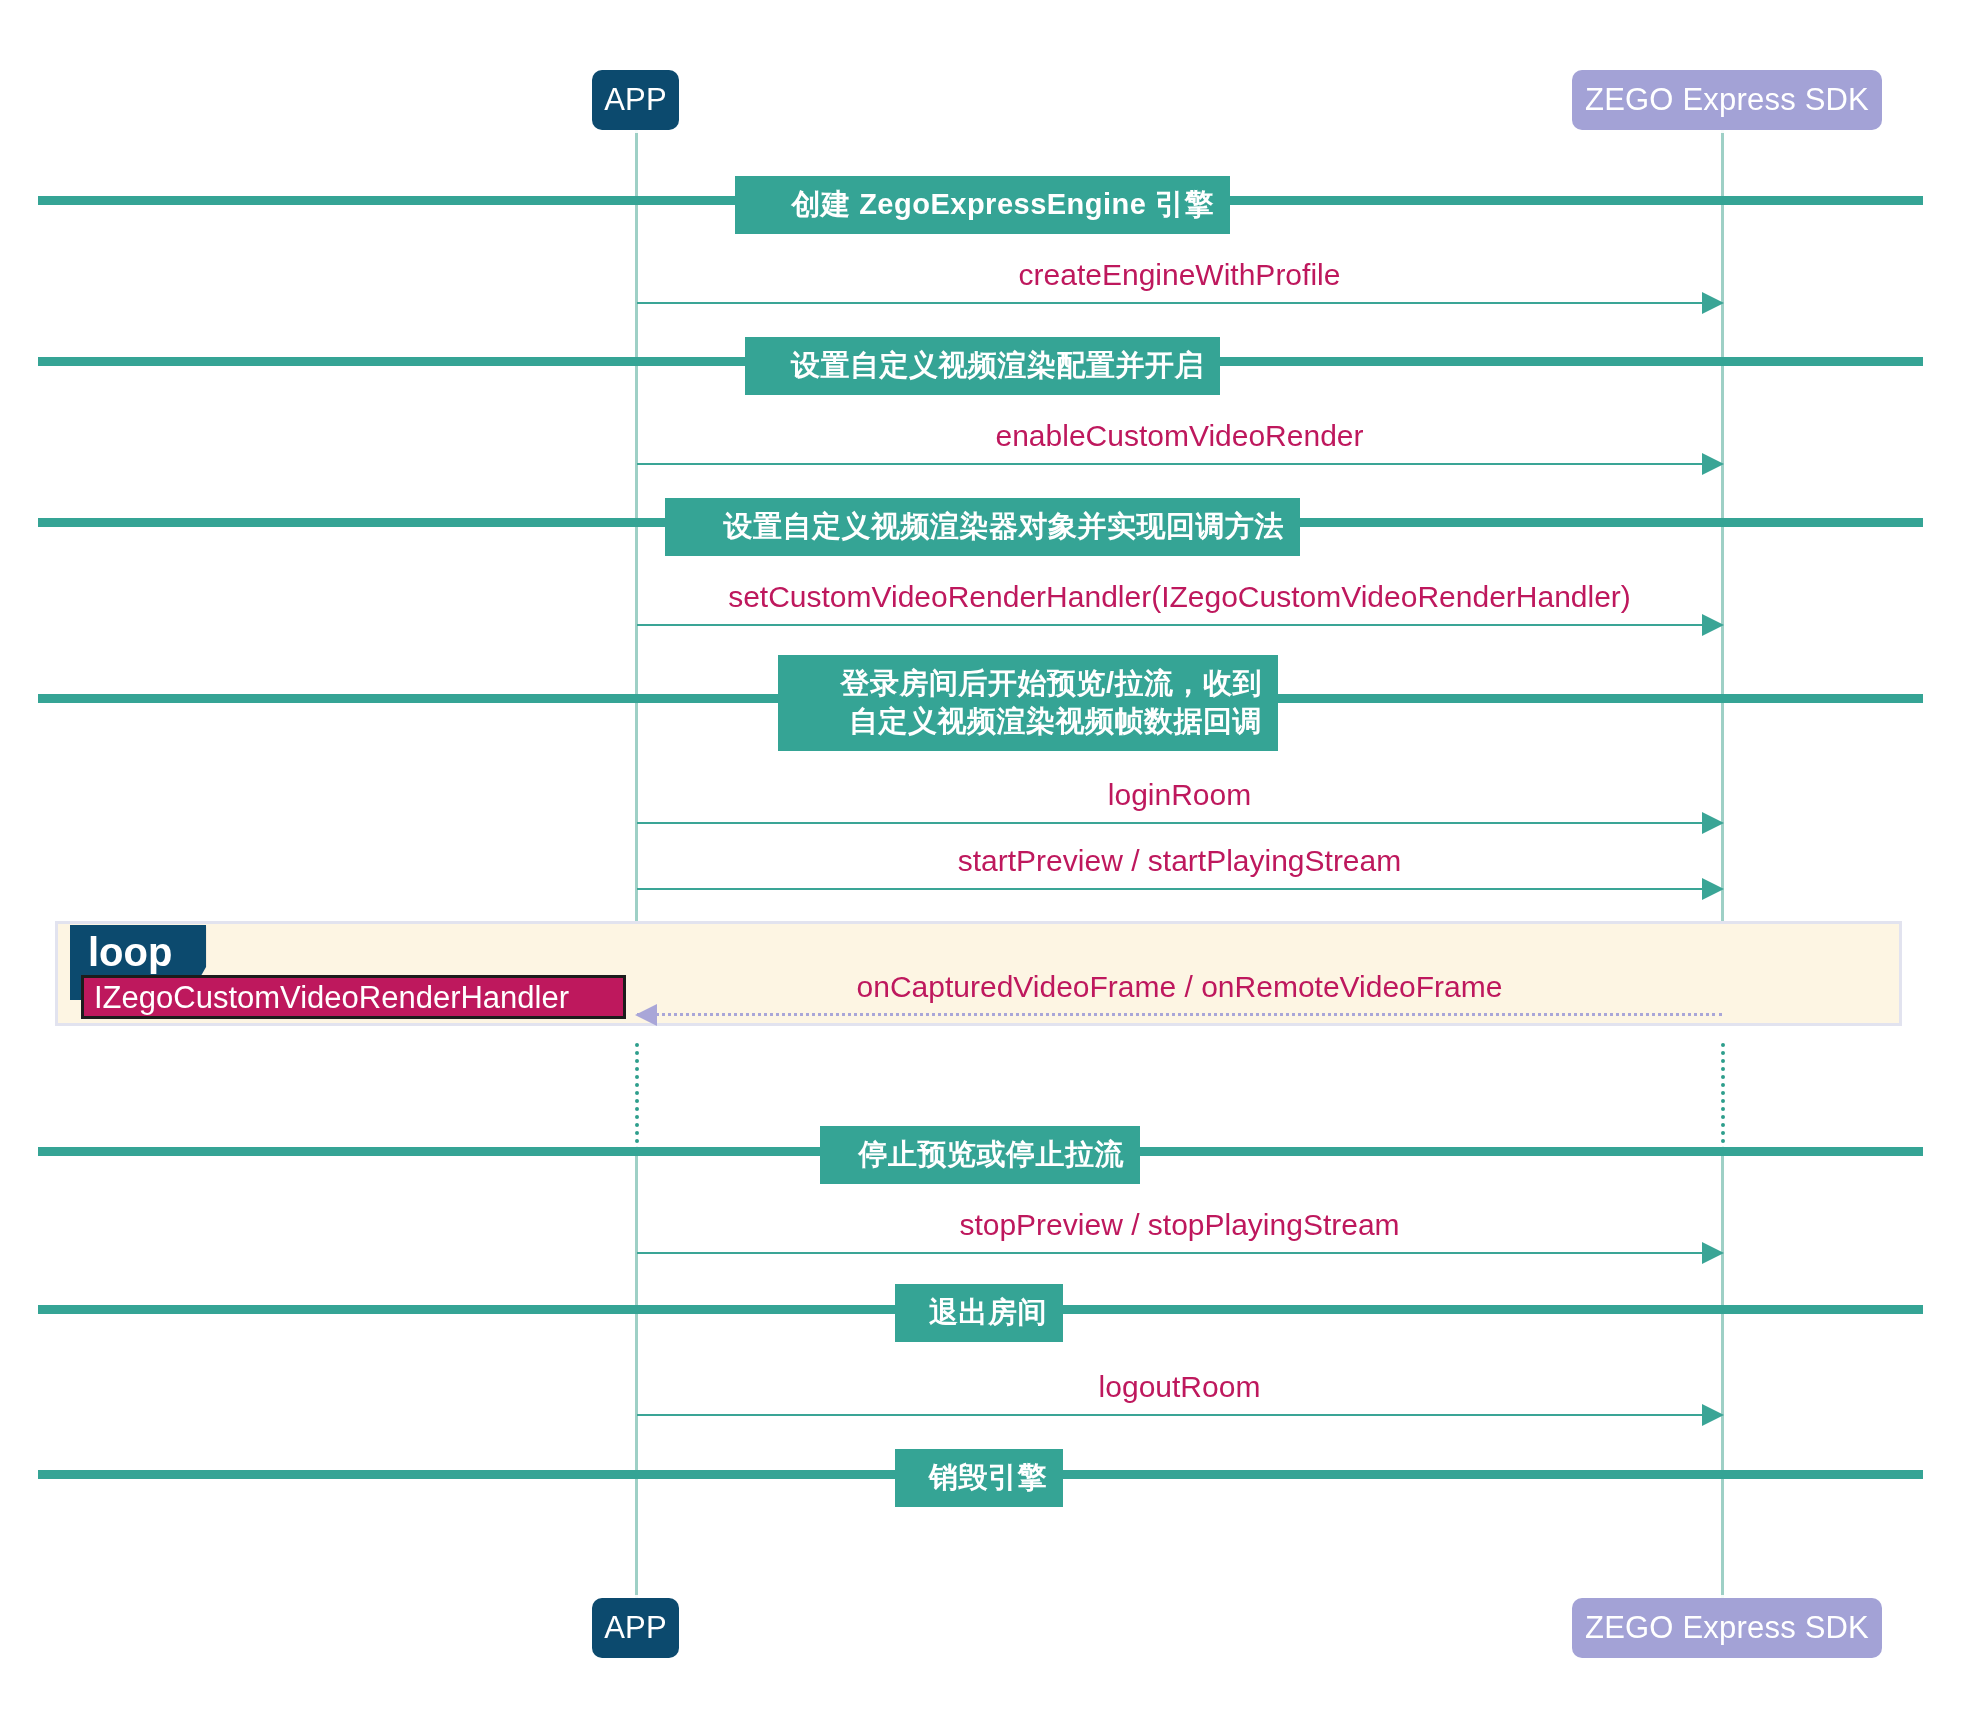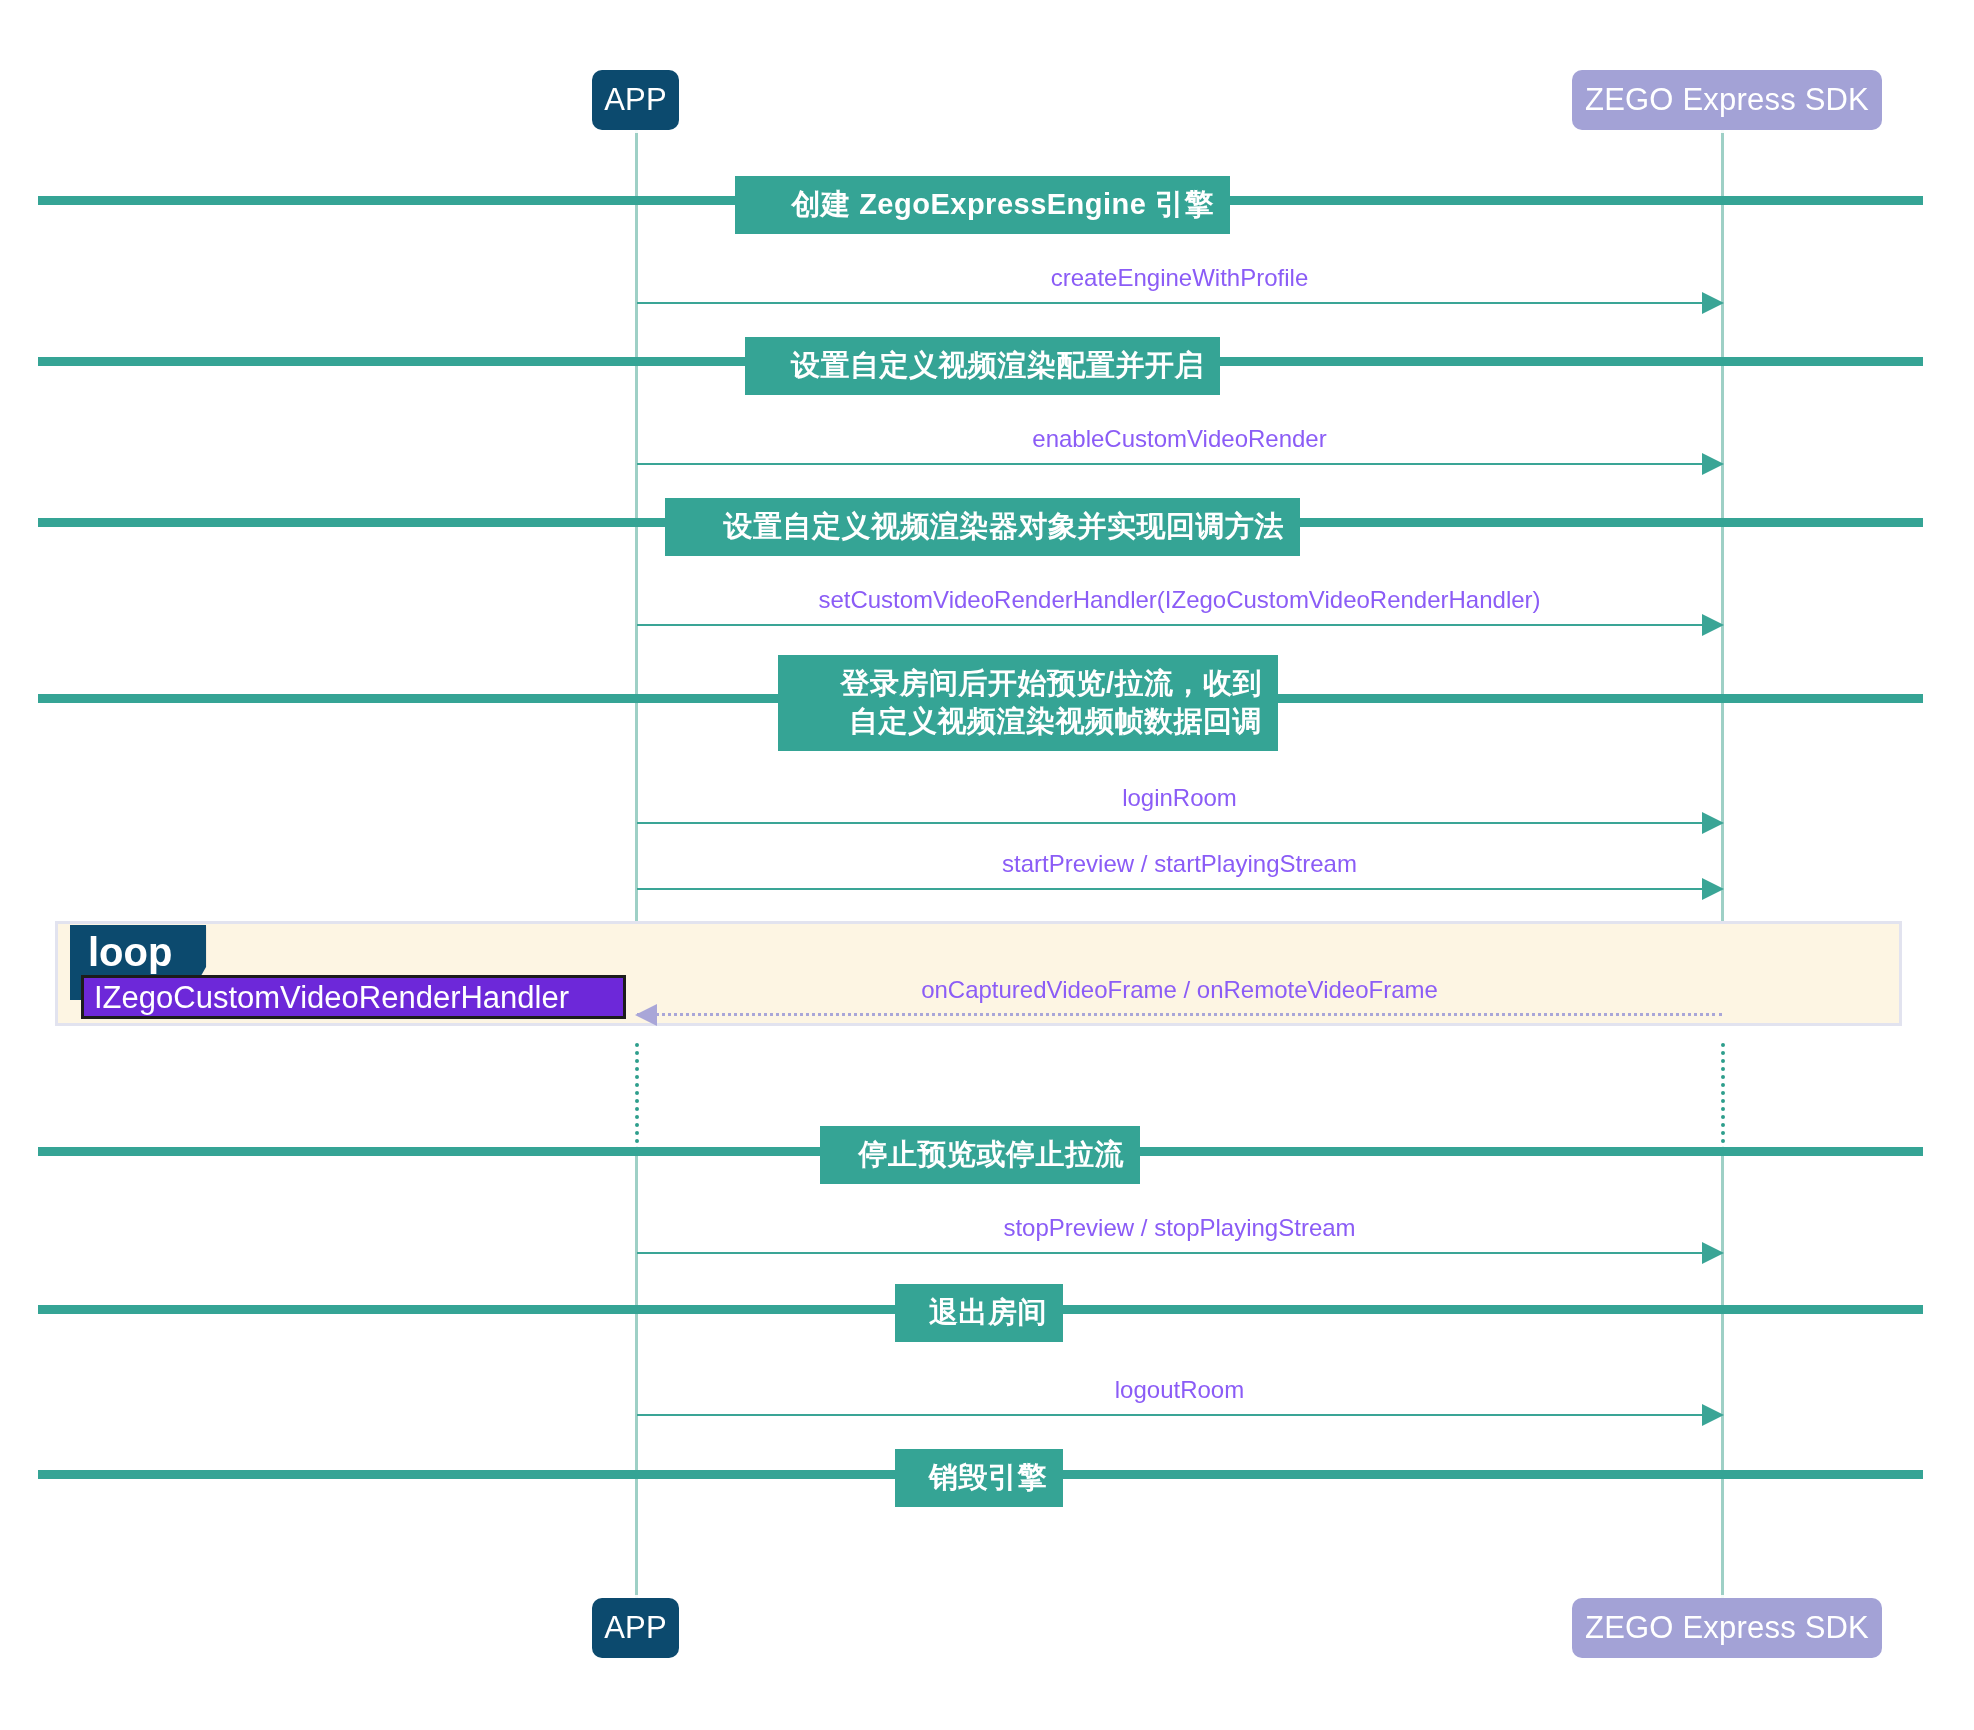--- a/index.html
+++ b/index.html
@@ -101,22 +101,22 @@
     right: auto;
     left: -2px;
     border-left: none;
     border-right: 22px solid #a9a6d8;
   }
   .msg .label {
     position: absolute;
     bottom: 12px;
     width: 100%;
     text-align: center;
-    font-size: 24px;
-    color: #8b5cf6;
+    font-size: 30px;
+    color: #be185d;
     white-space: nowrap;
   }
 
   
   .loop-frame {
     position: absolute;
     background: #fdf5e3;
     border: 3px solid #e2e3ef;
     z-index: 2;
   }
@@ -126,21 +126,21 @@
     color: #ffffff;
     font-size: 40px;
     font-weight: bold;
     padding: 5px 34px 25px 18px;
     z-index: 5;
     clip-path: polygon(0 0, 100% 0, 100% 55%, 86% 100%, 0 100%);
     box-shadow: 2px 2px 2px rgba(0,0,0,0.12);
   }
   .activation-note {
     position: absolute;
-    background: #6d28d9;
+    background: #be185d;
     border: 3px solid #1c1c1c;
     color: #ffffff;
     font-size: 31px;
     line-height: 1;
     display: flex;
     align-items: center;
     padding: 0 10px;
     white-space: nowrap;
     z-index: 5;
   }

